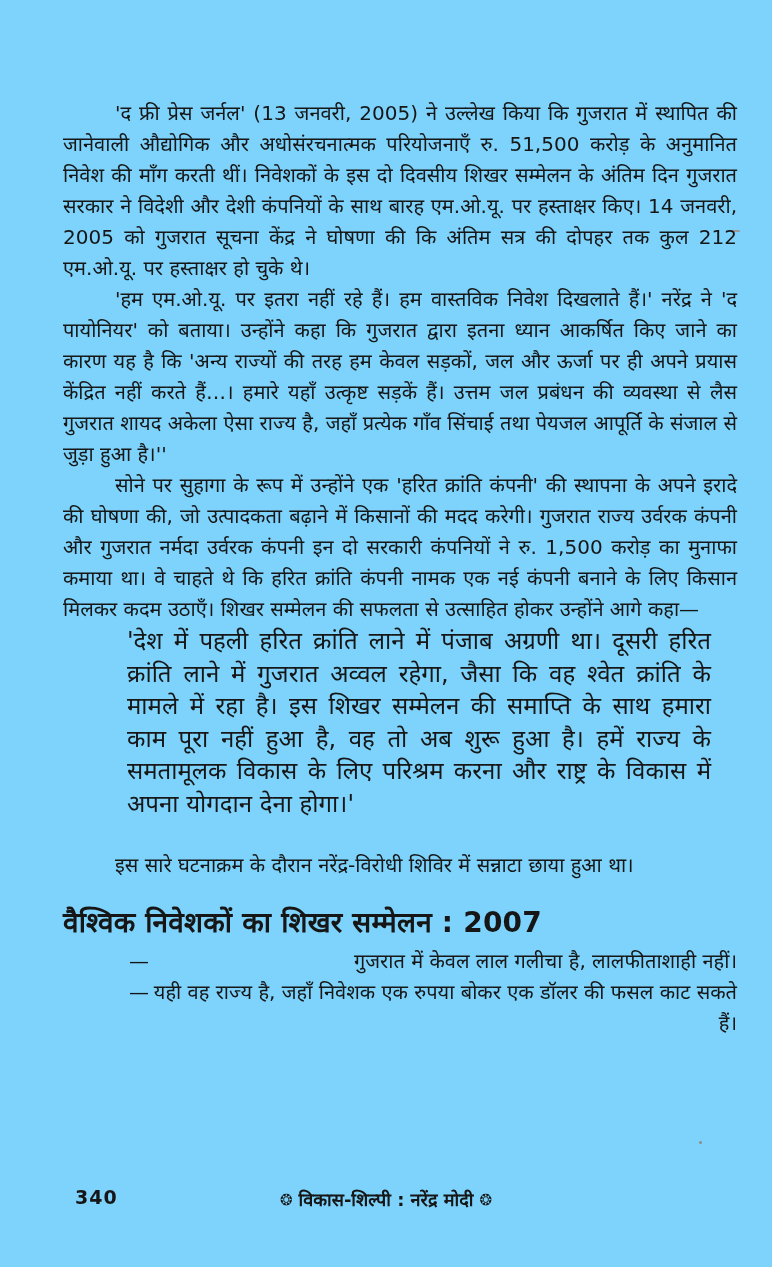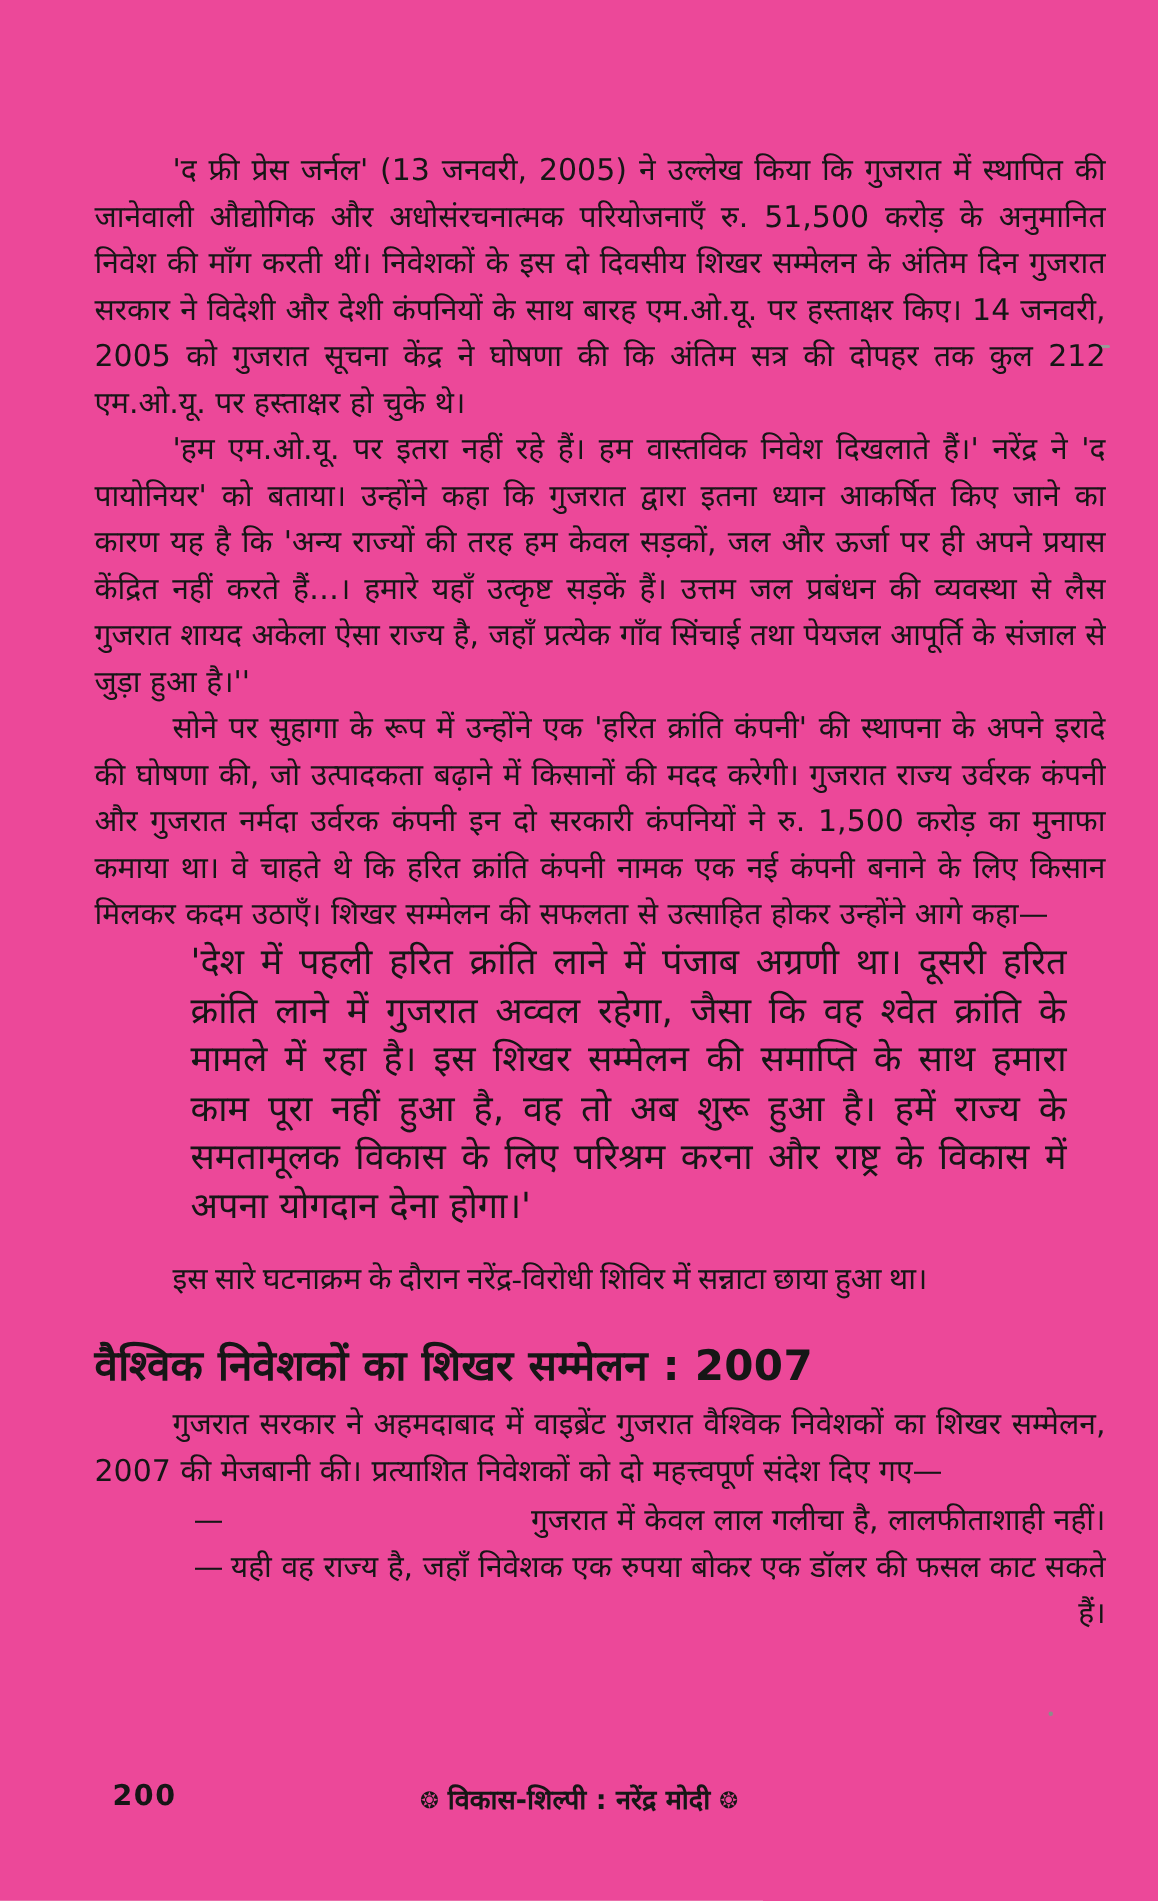--- a/index.html
+++ b/index.html
@@ -5,21 +5,21 @@
   html, body { margin: 0; padding: 0; }
   body {
     background: #e8e8e6;
     font-family: "DejaVu Sans", "Liberation Sans", sans-serif;
   }
   .page {
     position: relative;
     width: 772px;
     height: 1267px;
     margin: 0 auto;
-    background: #ec4899;
+    background: #7dd3fc;
     color: #161616;
     overflow: hidden;
     box-sizing: border-box;
   }
   .body-text {
     position: absolute;
     top: 98px;
     left: 63px;
     width: 674px;
     font-size: 20px;
@@ -30,22 +30,21 @@
     margin: 0;
     text-indent: 52px;
   }
   .quote-block {
     margin: 0 26px 0 64px;
     font-size: 24px;
     line-height: 32.5px;
     text-align: justify;
   }
   .aftermath {
-    margin-top: 18px;
-    font-family: Liberation Serif, serif;
+    margin-top: 30px;
   }
   .section-heading {
     margin: 26px 0 8px 0;
     font-size: 28px;
     font-weight: bold;
     letter-spacing: 0.2px;
     text-indent: 0;
   }
   .bullet-list {
     margin-top: 2px;
@@ -125,35 +124,34 @@
     <p class="para">'हम एम.ओ.यू. पर इतरा नहीं रहे हैं। हम वास्तविक निवेश दिखलाते हैं।' नरेंद्र ने 'द पायोनियर' को बताया। उन्होंने कहा कि गुजरात द्वारा इतना ध्यान आकर्षित किए जाने का कारण यह है कि 'अन्य राज्यों की तरह हम केवल सड़कों, जल और ऊर्जा पर ही अपने प्रयास केंद्रित नहीं करते हैं…। हमारे यहाँ उत्कृष्ट सड़कें हैं। उत्तम जल प्रबंधन की व्यवस्था से लैस गुजरात शायद अकेला ऐसा राज्य है, जहाँ प्रत्येक गाँव सिंचाई तथा पेयजल आपूर्ति के संजाल से जुड़ा हुआ है।''</p>
 
     <p class="para">सोने पर सुहागा के रूप में उन्होंने एक 'हरित क्रांति कंपनी' की स्थापना के अपने इरादे की घोषणा की, जो उत्पादकता बढ़ाने में किसानों की मदद करेगी। गुजरात राज्य उर्वरक कंपनी और गुजरात नर्मदा उर्वरक कंपनी इन दो सरकारी कंपनियों ने रु. 1,500 करोड़ का मुनाफा कमाया था। वे चाहते थे कि हरित क्रांति कंपनी नामक एक नई कंपनी बनाने के लिए किसान मिलकर कदम उठाएँ। शिखर सम्मेलन की सफलता से उत्साहित होकर उन्होंने आगे कहा—</p>
 
     <blockquote class="quote-block">'देश में पहली हरित क्रांति लाने में पंजाब अग्रणी था। दूसरी हरित क्रांति लाने में गुजरात अव्वल रहेगा, जैसा कि वह श्वेत क्रांति के मामले में रहा है। इस शिखर सम्मेलन की समाप्ति के साथ हमारा काम पूरा नहीं हुआ है, वह तो अब शुरू हुआ है। हमें राज्य के समतामूलक विकास के लिए परिश्रम करना और राष्ट्र के विकास में अपना योगदान देना होगा।'</blockquote>
 
     <p class="para aftermath">इस सारे घटनाक्रम के दौरान नरेंद्र-विरोधी शिविर में सन्नाटा छाया हुआ था।</p>
 
     <h2 class="section-heading">वैश्विक निवेशकों का शिखर सम्मेलन : 2007</h2>
 
-    <p class="para">गुजरात सरकार ने अहमदाबाद में वाइब्रेंट गुजरात वैश्विक निवेशकों का शिखर सम्मेलन, 2007 की मेजबानी की। प्रत्याशित निवेशकों को दो महत्त्वपूर्ण संदेश दिए गए—</p>
 
     <div class="bullet-list">
       <div class="bullet">
         <span class="dash">—</span>
         <span class="btext">गुजरात में केवल लाल गलीचा है, लालफीताशाही नहीं।</span>
       </div>
       <div class="bullet">
         <span class="dash">—</span>
         <span class="btext">यही वह राज्य है, जहाँ निवेशक एक रुपया बोकर एक डॉलर की फसल काट सकते हैं।</span>
       </div>
     </div>
 
   </main>
 
   <footer class="footer">
-    <div class="page-number">200</div>
+    <div class="page-number">340</div>
     <div class="running-title">
       <span class="ornament">❂</span><span>विकास-शिल्पी : नरेंद्र मोदी</span><span class="ornament">❂</span>
     </div>
   </footer>
 
 </div>
 
 </body></html>

